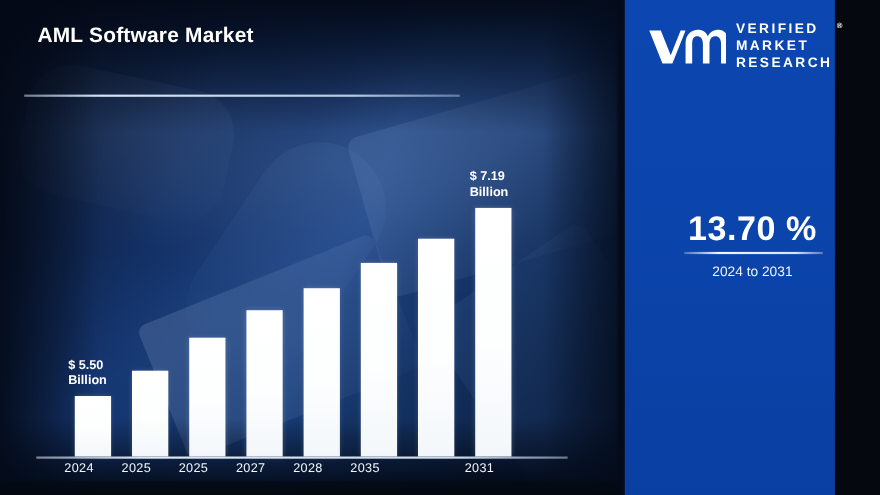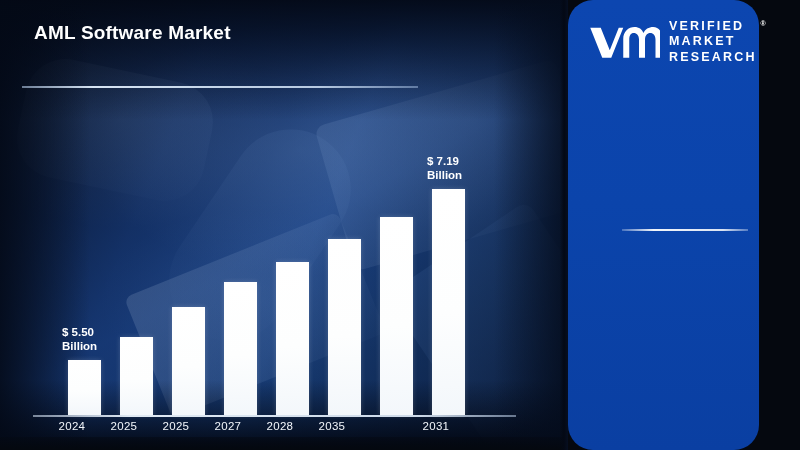--- a/index.html
+++ b/index.html
@@ -85,21 +85,20 @@
   
   .panel-seam {
     position:absolute; left:560px; top:0; width:8px; height:450px;
     background:linear-gradient(90deg, rgba(4,10,24,0.0), rgba(3,8,20,0.85) 45%, rgba(6,18,44,0.6) 100%);
   }
 
   
   .right-panel {
     position:absolute; left:568px; top:0; width:191px; height:450px;
     background:linear-gradient(180deg,#0c46b0 0%,#0b44ab 45%,#0a3fa2 100%);
-    border-radius:25px;
   }
   .logo-wrap {
     position:absolute; left:20px; top:16px; width:196px; height:52px;
     display:flex; align-items:center; gap:9px;
   }
   .logo-mark { width:72px; height:40px; flex:0 0 auto; }
   .logo-text {
     color:#ffffff; font-size:12.5px; font-weight:bold;
     letter-spacing:2.2px; line-height:15.5px; position:relative;
   }
@@ -194,19 +193,21 @@
         <path d="M47 47 L47 22 C47 12 54 6 62 6 C68 6 72 9 74 14 C76 9 81 6 87 6 C94 6 99 12 99 21 L99 47 L90 47 L90 23 C90 17 87 14 83 14 C79 14 76 17 76 23 L76 47 L68 47 L68 23 C68 17 65 14 61 14 C57 14 55 17 55 23 L55 47 Z" fill="#ffffff"></path>
       </svg>
       <div class="logo-text">
         <div>VERIFIED</div>
         <div>MARKET</div>
         <div>RESEARCH</div>
         <span class="logo-reg">®</span>
       </div>
     </div>
 
+    <div class="cagr-value">13.70 %</div>
     <div class="cagr-rule"></div>
     <div class="cagr-sub">
+      <div>2024 to 2031</div>
     </div>
 
 
   </div>
 </div>
 
 </body></html>

